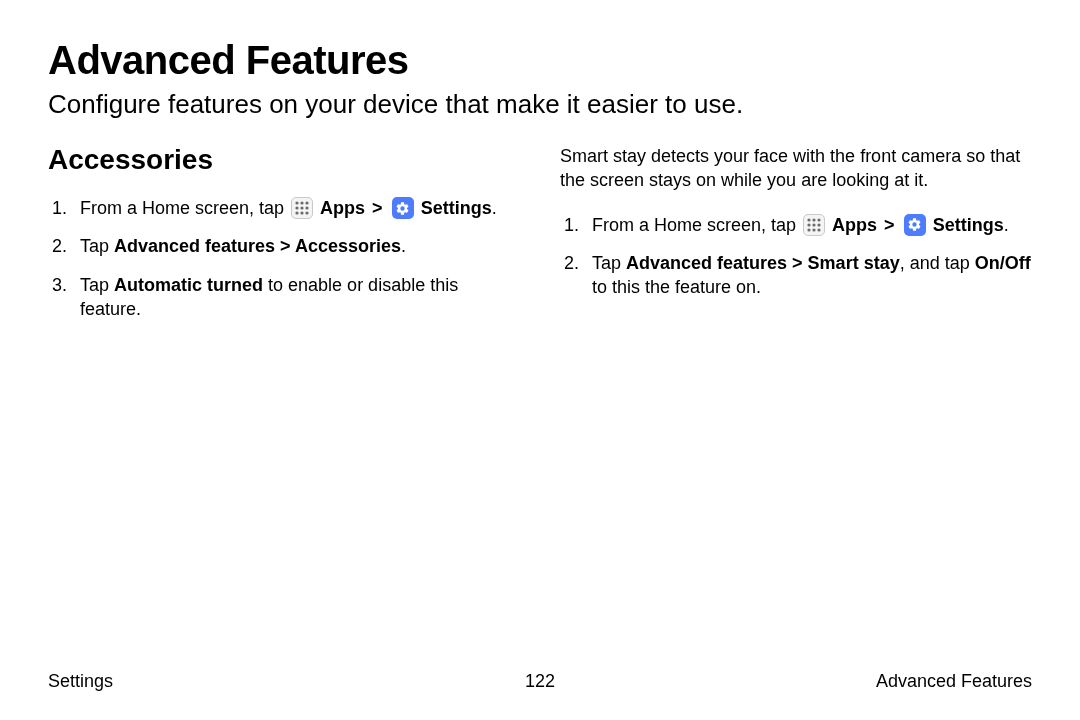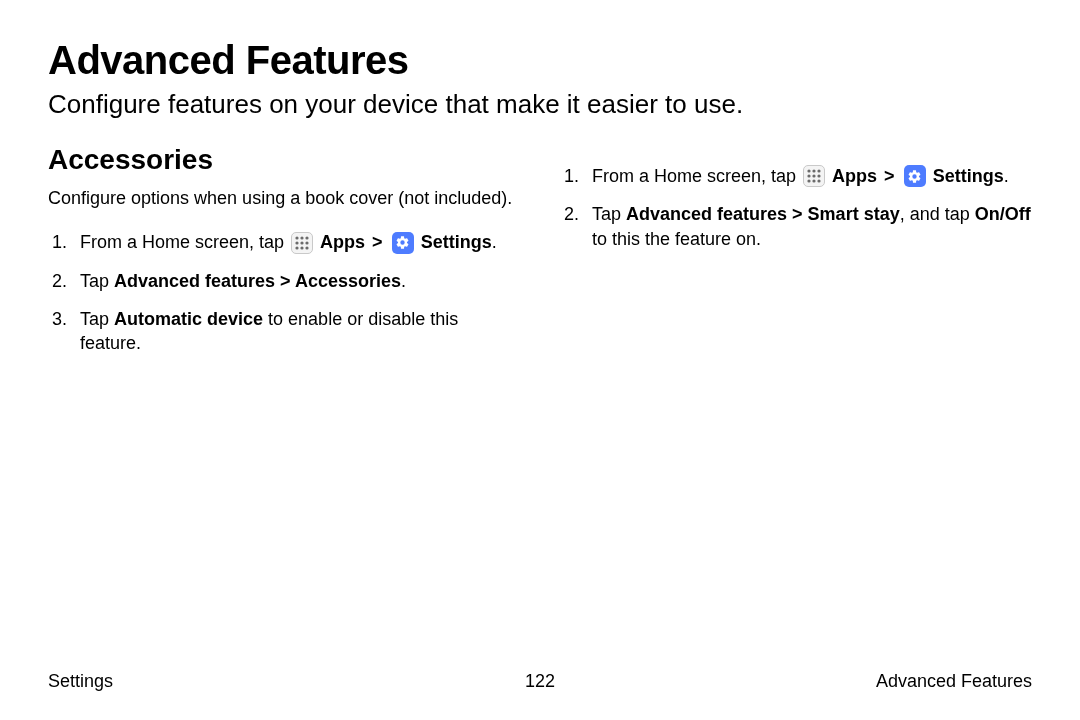--- a/index.html
+++ b/index.html
@@ -100,21 +100,20 @@
 </head>
 <body>
 
 <h1 class="page-title">Advanced Features</h1>
 <div class="page-subtitle">Configure features on your device that make it easier to use.</div>
 
 <div class="columns">
 
   <div class="col">
     <h2 class="section-title">Accessories</h2>
-    <p class="para">Configure options when using a book cover (not included).</p>
     <ol class="steps">
       <li>
         <span>From a Home screen, tap </span><span class="icon apps-icon">
             <svg viewBox="0 0 14 14">
               <g fill="#6b6b6b">
                 <circle cx="2" cy="2" r="1.6"></circle>
                 <circle cx="7" cy="2" r="1.6"></circle>
                 <circle cx="12" cy="2" r="1.6"></circle>
                 <circle cx="2" cy="7" r="1.6"></circle>
                 <circle cx="7" cy="7" r="1.6"></circle>
@@ -131,26 +130,27 @@
             <svg viewBox="0 0 24 24">
               <path fill="#fff" d="M19.14,12.94a7.07,7.07,0,0,0,.05-.94,7.07,7.07,0,0,0-.05-.94l2.11-1.65a.5.5,0,0,0,.12-.64l-2-3.46a.5.5,0,0,0-.61-.22l-2.49,1a7,7,0,0,0-1.63-.94L14.5,2.5a.5.5,0,0,0-.5-.42h-4a.5.5,0,0,0-.5.42L9.36,5.15a7,7,0,0,0-1.63.94l-2.49-1a.5.5,0,0,0-.61.22l-2,3.46a.5.5,0,0,0,.12.64L4.86,11.06a7.07,7.07,0,0,0-.05.94,7.07,7.07,0,0,0,.05.94L2.75,14.59a.5.5,0,0,0-.12.64l2,3.46a.5.5,0,0,0,.61.22l2.49-1a7,7,0,0,0,1.63.94l.14,2.65a.5.5,0,0,0,.5.42h4a.5.5,0,0,0,.5-.42l.14-2.65a7,7,0,0,0,1.63-.94l2.49,1a.5.5,0,0,0,.61-.22l2-3.46a.5.5,0,0,0-.12-.64ZM12,15.5A3.5,3.5,0,1,1,15.5,12,3.5,3.5,0,0,1,12,15.5Z"></path>
             </svg>
           </span>
         <span class="b">Settings</span><span>.</span>
       </li>
       <li>
         <span>Tap </span><span class="b">Advanced features &gt; Accessories</span><span>.</span>
       </li>
       <li>
-        <span>Tap </span><span class="b">Automatic device</span><span> to enable or disable this feature.</span>
+        <span>Tap </span><span class="b">Automatic turned</span><span> to enable or disable this feature.</span>
       </li>
     </ol>
   </div>
 
   <div class="col">
+    <p class="para">Smart stay detects your face with the front camera so that the screen stays on while you are looking at it.</p>
     <ol class="steps">
       <li>
         <span>From a Home screen, tap </span><span class="icon apps-icon">
             <svg viewBox="0 0 14 14">
               <g fill="#6b6b6b">
                 <circle cx="2" cy="2" r="1.6"></circle>
                 <circle cx="7" cy="2" r="1.6"></circle>
                 <circle cx="12" cy="2" r="1.6"></circle>
                 <circle cx="2" cy="7" r="1.6"></circle>
                 <circle cx="7" cy="7" r="1.6"></circle>

